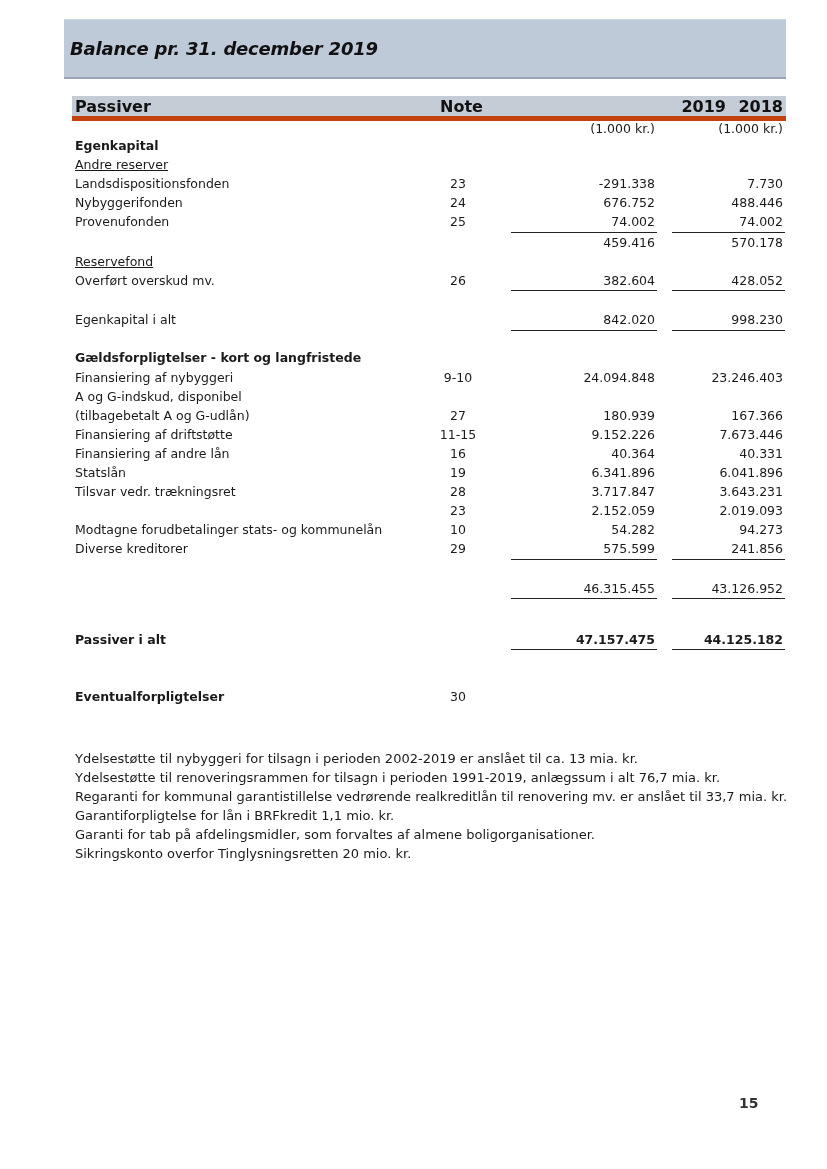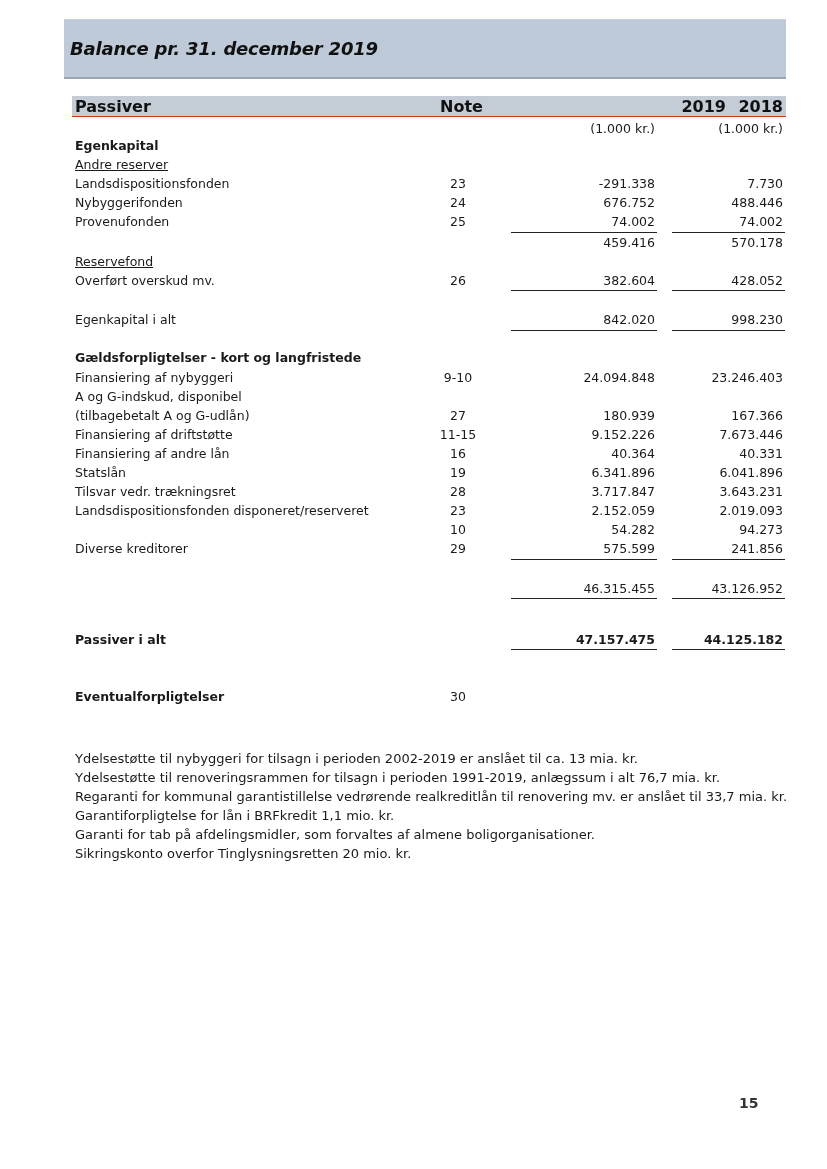--- a/index.html
+++ b/index.html
@@ -10,21 +10,21 @@
   .title-bar {
     position: absolute; left: 64px; top: 19px; width: 722px; height: 57px;
     background: #bfcad8; border-top: 1px solid #c9d2de; border-bottom: 2px solid #9aa6b5;
   }
   .title-bar .title {
     position: absolute; left: 6px; top: 18px; font-size: 18px; font-weight: bold;
     color: #111; letter-spacing: -0.2px; font-style: italic;
   }
   .hdr {
     position: absolute; left: 72px; top: 96px; width: 714px; height: 20px;
-    background: #c4ccd6; border-bottom: 1px solid #c2410c;
+    background: #c4ccd6; border-bottom: 5px solid #c2410c;
   }
   .hdr span { position: absolute; top: 1px; font-size: 16px; font-weight: bold; color: #111; }
   .row { position: absolute; left: 0; width: 707px; height: 18px; }
   .row .label { position: absolute; left: 75px; top: 0; white-space: nowrap; }
   .row .note { position: absolute; left: 418px; width: 80px; text-align: center; top: 0; }
   .row .v19 { position: absolute; left: 512px; width: 143px; text-align: right; top: 0; }
   .row .v18 { position: absolute; left: 673px; width: 110px; text-align: right; top: 0; }
   .bold { font-weight: bold; }
   .ul { text-decoration: underline; }
   .line { position: absolute; height: 0; border-top: 1.5px solid #222; }
@@ -139,26 +139,26 @@
   <span class="v19">6.341.896</span>
   <span class="v18">6.041.896</span>
 </div>
 <div class="row" style="top:484px">
   <span class="label">Tilsvar vedr. trækningsret</span>
   <span class="note">28</span>
   <span class="v19">3.717.847</span>
   <span class="v18">3.643.231</span>
 </div>
 <div class="row" style="top:503px">
-  <span class="label">Landsdispositionsfonden disponeret/reserveret</span>
   <span class="note">23</span>
   <span class="v19">2.152.059</span>
   <span class="v18">2.019.093</span>
 </div>
 <div class="row" style="top:522px">
+  <span class="label">Modtagne forudbetalinger stats- og kommunelån</span>
   <span class="note">10</span>
   <span class="v19">54.282</span>
   <span class="v18">94.273</span>
 </div>
 <div class="row" style="top:541px">
   <span class="label">Diverse kreditorer</span>
   <span class="note">29</span>
   <span class="v19">575.599</span>
   <span class="v18">241.856</span>
 </div>

